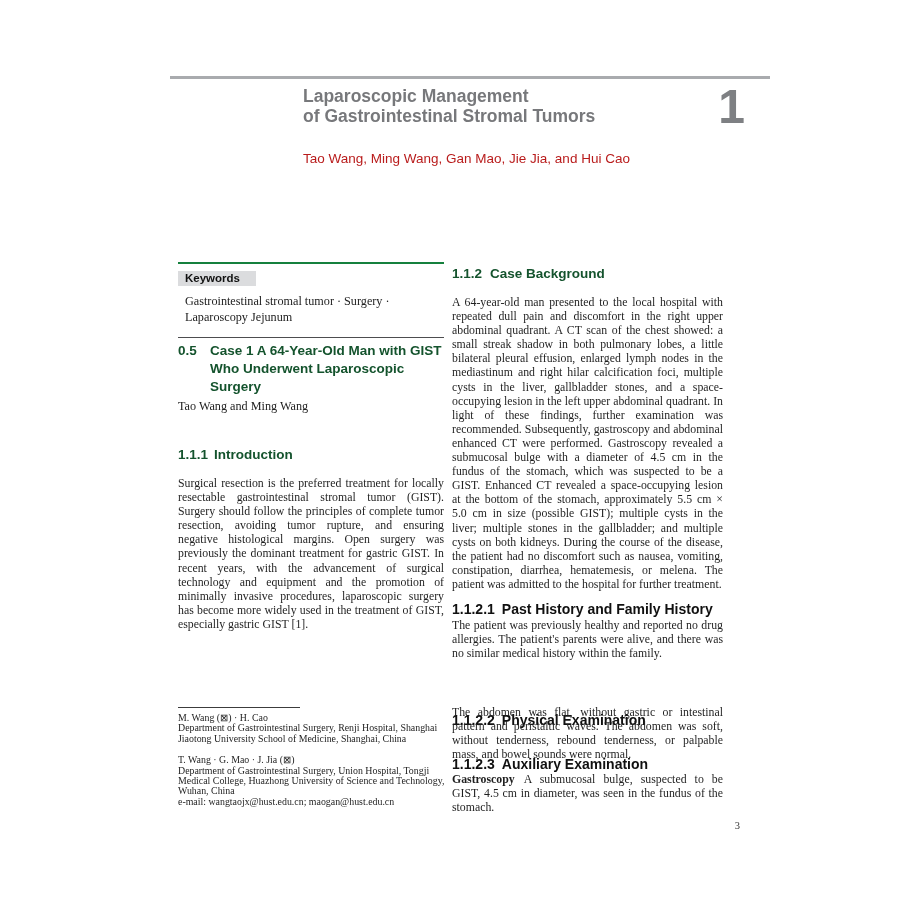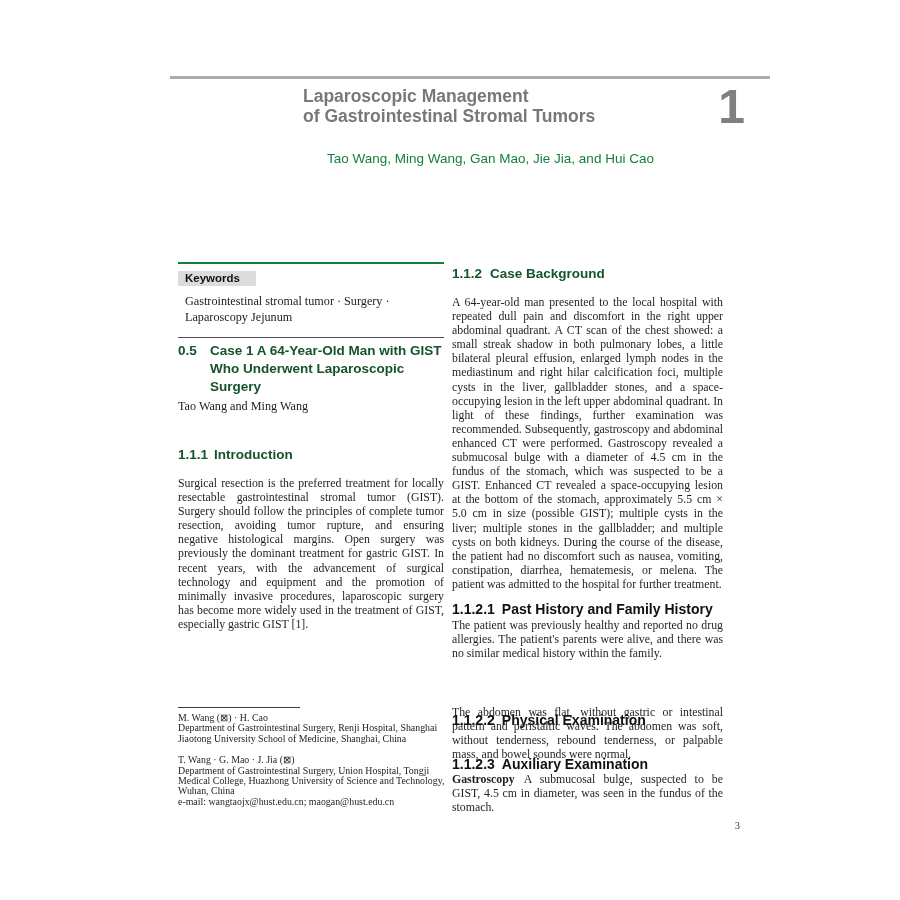--- a/index.html
+++ b/index.html
@@ -12,21 +12,21 @@
 
   .chapter-title { position:absolute; left:303px; top:86px;
       font-family:"Liberation Sans", sans-serif; font-weight:bold;
       font-size:17.5px; line-height:20px; color:#77787b; white-space:pre-line; }
 
   .chapter-number { position:absolute; left:645px; top:82px; width:100px;
       text-align:right; font-family:"Liberation Sans", sans-serif;
       font-weight:bold; font-size:48px; line-height:50px; color:#7e8083; }
 
   .authors-line { position:absolute; left:303px; top:151px;
-      font-family:"Liberation Sans", sans-serif; font-size:13.5px; color:#15803d;margin-left:24px; }
+      font-family:"Liberation Sans", sans-serif; font-size:13.5px; color:#b91c1c; }
 
   
   .keywords-panel { position:absolute; left:178px; top:262px; width:266px;
       border-top:2px solid #15803d; border-bottom:1.5px solid #4d4d4f;
       padding:4px 0 12px 0; }
   .keywords-label { display:inline-block; background:#dbdcde;
       font-family:"Liberation Sans", sans-serif; font-weight:bold;
       font-size:11.5px; color:#111; padding:1px 16px 2px 7px; }
   .keywords-text { margin-top:7px; padding-left:7px; font-size:12.2px;
       line-height:16px; color:#222; }

